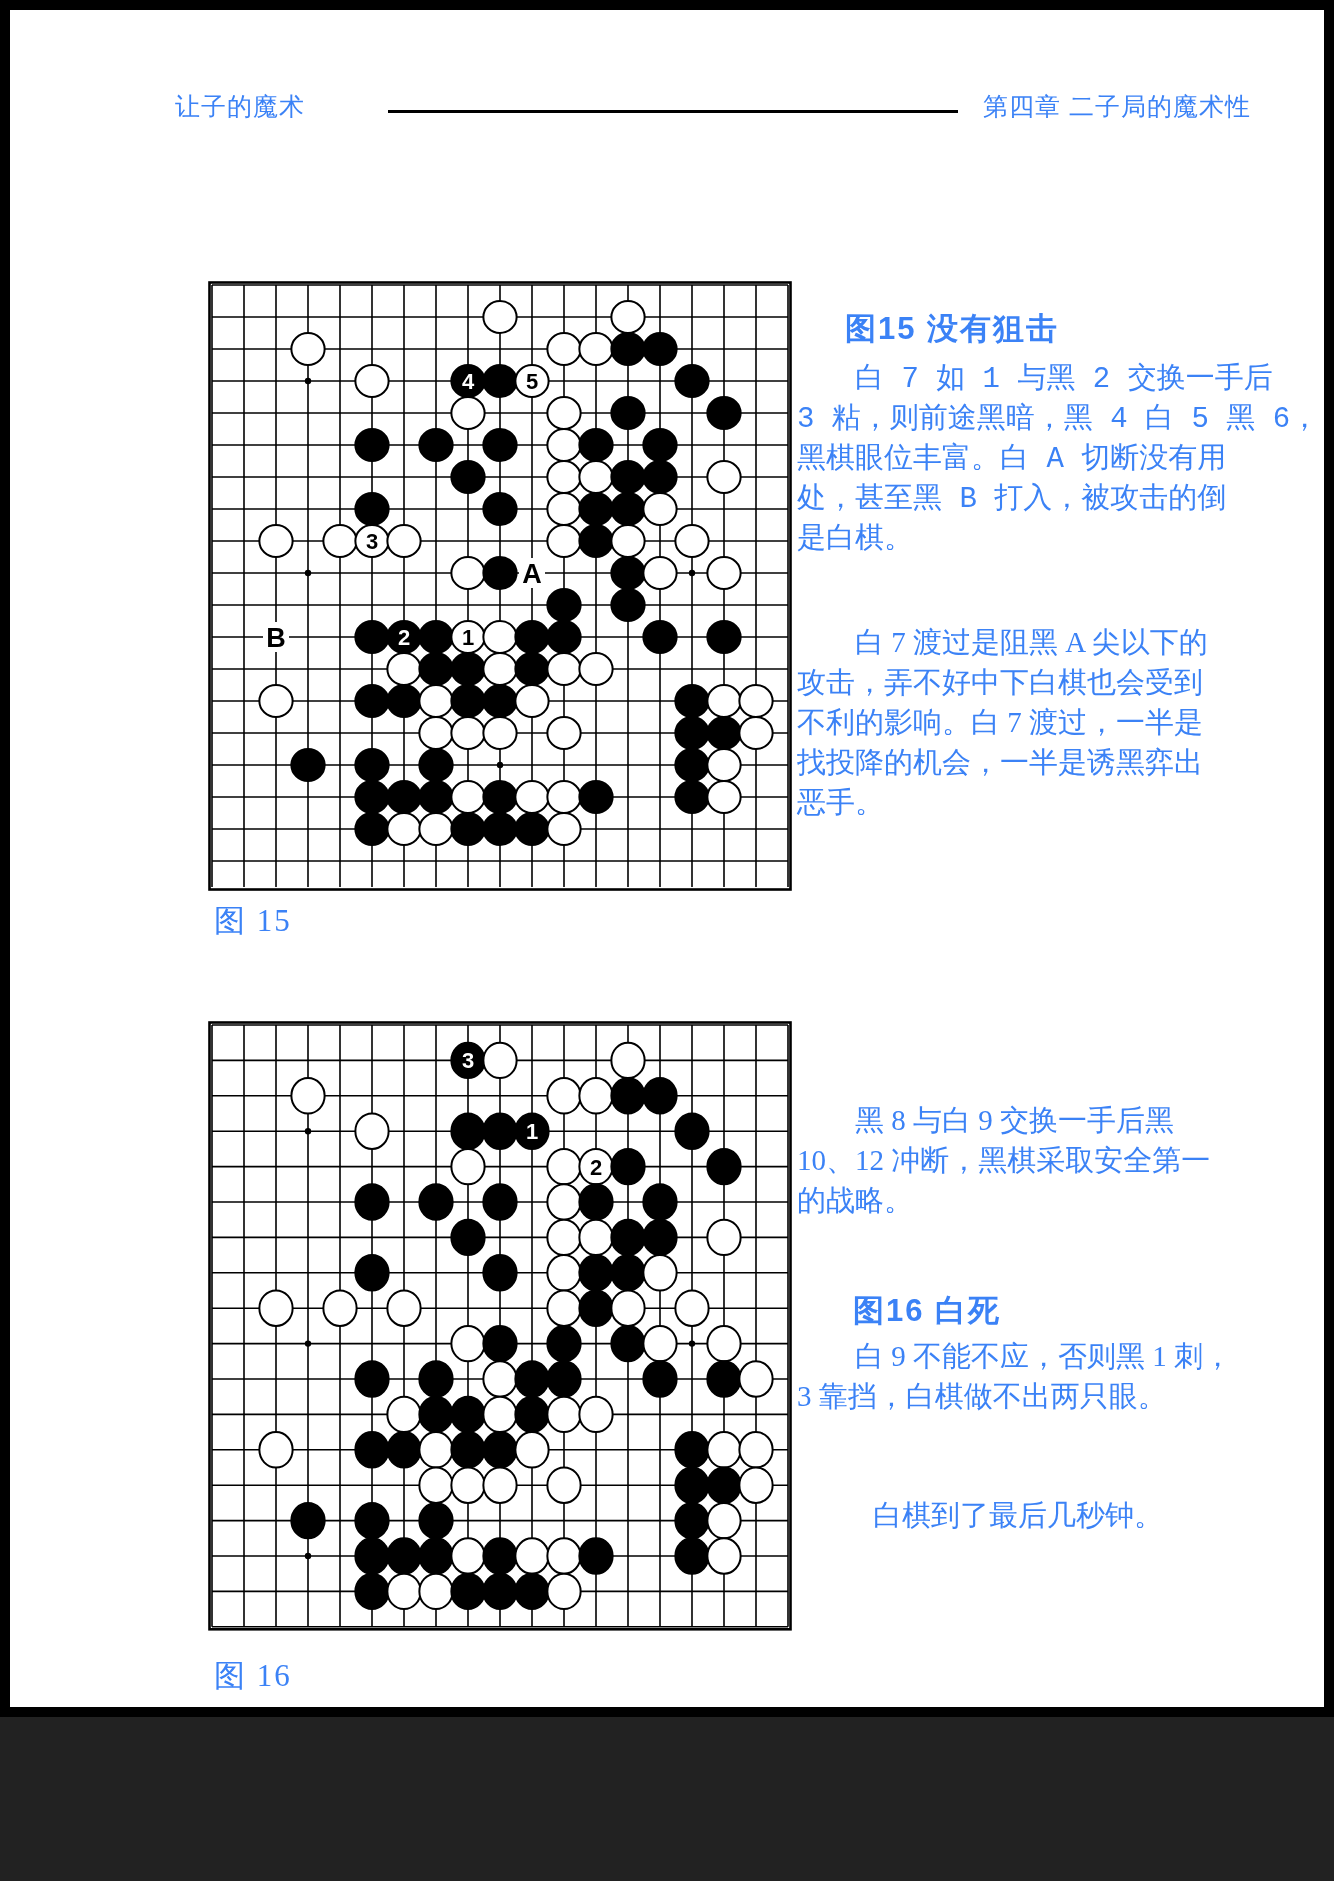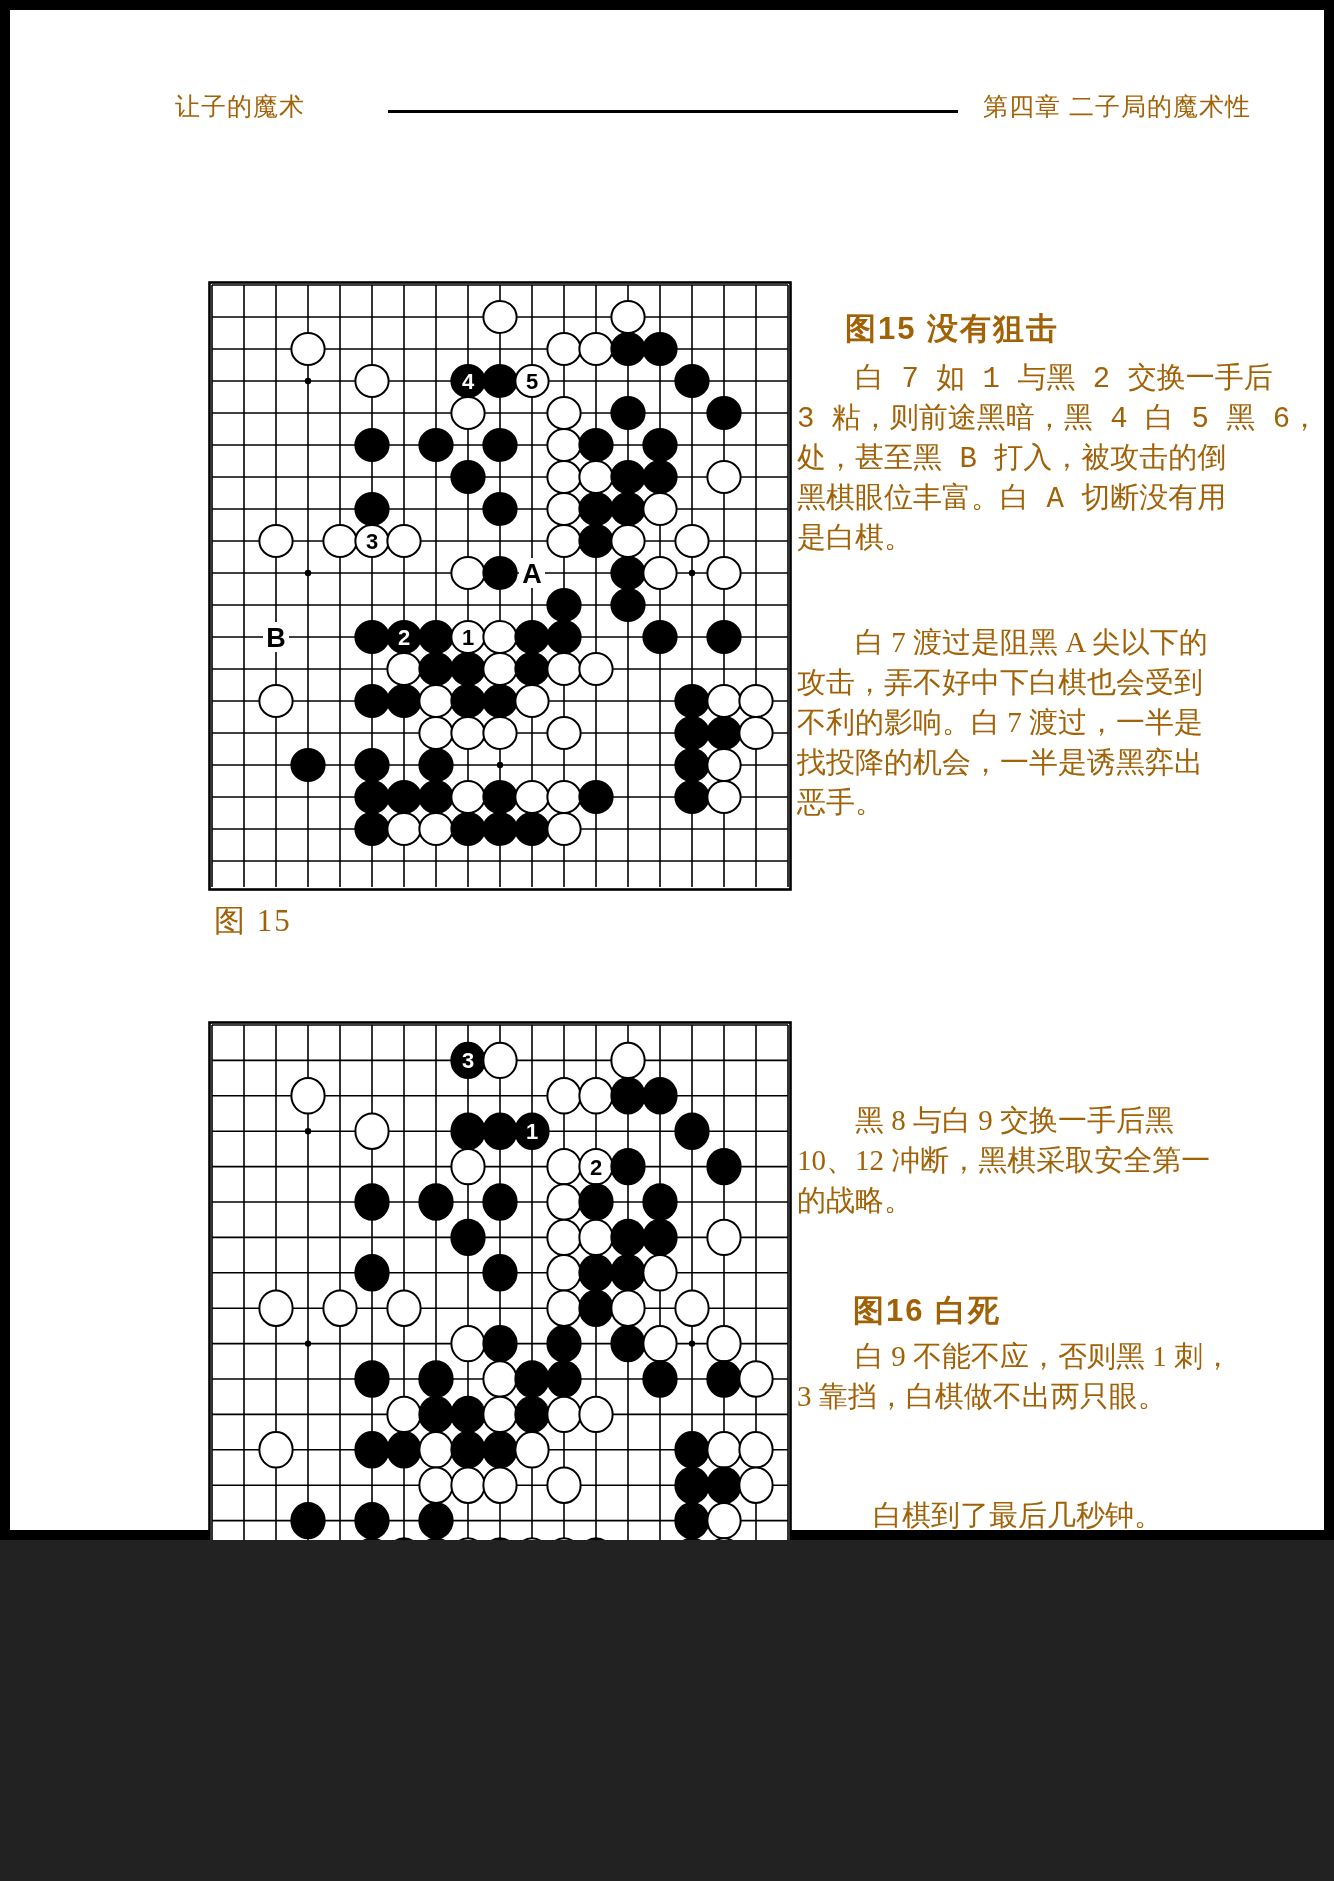--- a/index.html
+++ b/index.html
@@ -1,21 +1,21 @@
 <!DOCTYPE html>
 <html><head>
 <meta charset="utf-8">
 <style>
   html,body { margin:0; padding:0; background:#222; }
   .page {
-    position:relative; width:1334px; height:1540px;
+    position:relative; width:1334px; height:1717px;
     background:#ffffff;
     box-shadow: inset 0 0 0 10px #000;
     font-family:"Liberation Serif","DejaVu Serif",serif;
-    color:#a16207;
+    color:#3b82f6;
     overflow:hidden;
   }
   .abs { position:absolute; }
   .hdr-text { font-size:25px; letter-spacing:1px; font-family:"Liberation Sans","DejaVu Sans",sans-serif; font-weight:500; }
   .hdr-rule { background:#000; height:3px; }
   .fig-caption { font-size:31px; letter-spacing:2px; }
   .col-heading { font-size:31px; font-weight:bold; font-family:"Liberation Sans","DejaVu Sans",sans-serif; letter-spacing:2px; }
   .para { width:420px; font-size:29px; line-height:40px; }
   .para .line { white-space:nowrap; }
   .para .line:first-child { text-indent:58px; }
@@ -408,22 +408,22 @@
           <text x="68" y="356" dy="0.37em" text-anchor="middle" font-size="27" font-weight="600" font-family="&quot;Liberation Sans&quot;,&quot;DejaVu Sans&quot;,sans-serif" fill="#000">B</text>
         </g>
       </svg>
     </div>
   <div class="abs fig-caption" style="left:214px; top:900px;">图 15</div>
 
   <div class="abs col-heading" style="left:845px; top:308px;">图15 没有狙击</div>
   <div class="abs para" style="left:797px; top:360px;font-family:Liberation Mono, monospace;">
       <div class="line">白 7 如 1 与黑 2 交换一手后</div>
       <div class="line">3 粘，则前途黑暗，黑 4 白 5 黑 6，</div>
+      <div class="line">黑棋眼位丰富。白 A 切断没有用</div>
       <div class="line">处，甚至黑 B 打入，被攻击的倒</div>
-      <div class="line">黑棋眼位丰富。白 A 切断没有用</div>
       <div class="line">是白棋。</div>
     </div>
   <div class="abs para" style="left:797px; top:622px;">
       <div class="line">白 7 渡过是阻黑 A 尖以下的</div>
       <div class="line">攻击，弄不好中下白棋也会受到</div>
       <div class="line">不利的影响。白 7 渡过，一半是</div>
       <div class="line">找投降的机会，一半是诱黑弈出</div>
       <div class="line">恶手。</div>
     </div>
 

